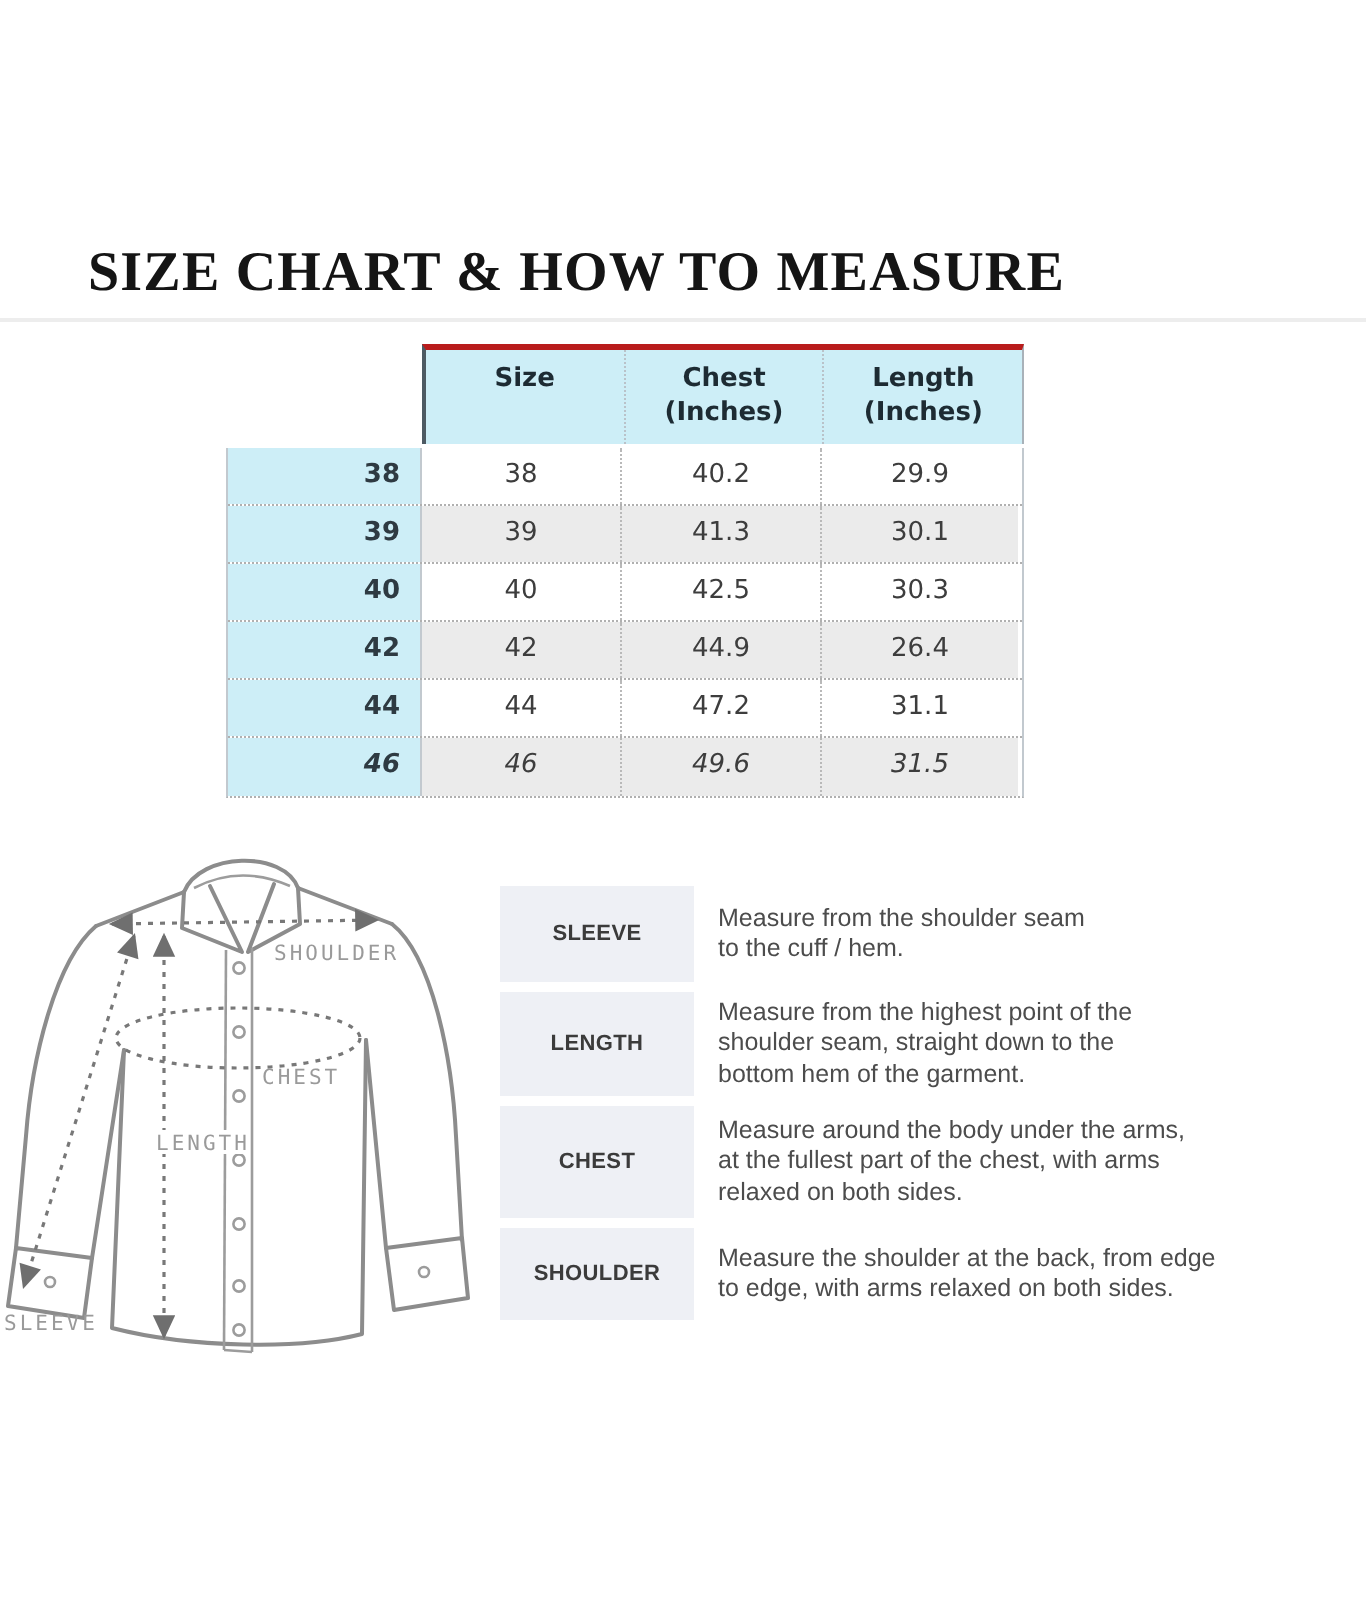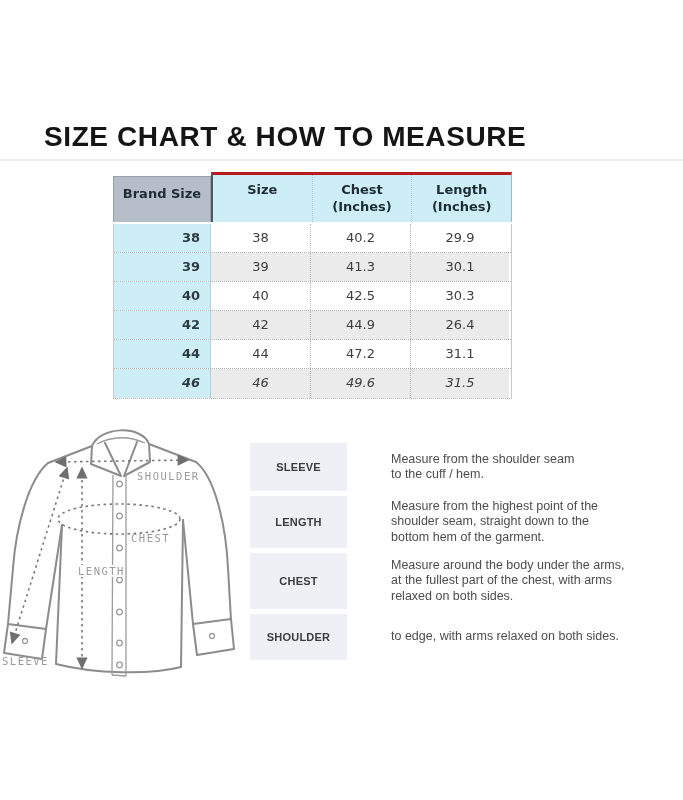--- a/index.html
+++ b/index.html
@@ -4,21 +4,21 @@
 <style>
   html,body { margin:0; padding:0; background:#ffffff; }
   #stage {
     position:relative; width:683px; height:800px; background:#ffffff;
     font-family:"Liberation Sans", sans-serif; overflow:hidden;
   }
 
   
   .title {
     position:absolute; left:44px; top:121px;
-    font-family:Liberation Sans, sans-serif; font-weight:700;
+    font-family:Liberation Serif, serif; font-weight:700;
     font-size:28px; letter-spacing:0.6px; color:#151515; white-space:nowrap;
   }
   .title-rule { position:absolute; left:0; top:159px; width:683px; height:2px; background:#ededed; }
 
   
   .size-table { position:absolute; left:113px; top:172px; width:399px; height:224px;
     font-family:"DejaVu Sans", sans-serif; font-size:13px; }
   .sth-brand {
     position:absolute; left:0; top:4px; width:98px; height:46px; box-sizing:border-box;
     background:#b5bec8; border:1px solid #98a1aa; border-bottom:none;
@@ -50,39 +50,38 @@
   .measure { position:absolute; left:250px; top:443px; width:428px; }
   .mg-row { display:flex; align-items:center; margin-bottom:5px; }
   .mg-row.h48 { min-height:48px; } .mg-row.h52 { min-height:52px; }
   .mg-row.h56 { min-height:56px; } .mg-row.h46 { min-height:46px; }
   .mg-label {
     width:97px; align-self:stretch; background:#eef0f5;
     display:flex; align-items:center; justify-content:center;
     font-size:11px; font-weight:700; color:#3b3b3b; letter-spacing:0.2px;
   }
   .mg-desc { margin-left:12px; font-size:12.5px; line-height:15.5px; color:#4c4c4c; }
-  .mg-desc span { display:block;margin-left:32px; }
+  .mg-desc span { display:block; }
 
   
   .diagram { position:absolute; left:0; top:418px; width:258px; height:272px; }
   .diagram text {
     font-family:"DejaVu Sans Mono", monospace; font-size:10.5px;
     fill:#9a9a9a; letter-spacing:1.5px;
   }
 </style>
 </head>
 <body>
 
 <div id="stage">
 
   <div class="title">SIZE CHART &amp; HOW TO MEASURE</div>
   <div class="title-rule"></div>
 
   <div class="size-table">
-    <div class="sth-brand">Brand Size</div>
     <div class="sth-right">
       <div class="sth-cell">
         <span>Size</span>
       </div>
       <div class="sth-cell">
         <div>Chest</div>
         <div>(Inches)</div>
       </div>
       <div class="sth-cell">
         <div>Length</div>
@@ -202,18 +201,19 @@
       <div class="mg-label">CHEST</div>
       <div class="mg-desc">
         <span>Measure around the body under the arms,</span>
         <span>at the fullest part of the chest, with arms</span>
         <span>relaxed on both sides.</span>
       </div>
     </div>
     <div class="mg-row h46">
       <div class="mg-label">SHOULDER</div>
       <div class="mg-desc">
+        <span>Measure the shoulder at the back, from edge</span>
         <span>to edge, with arms relaxed on both sides.</span>
       </div>
     </div>
   </div>
 
 </div>
 
 </body></html>

